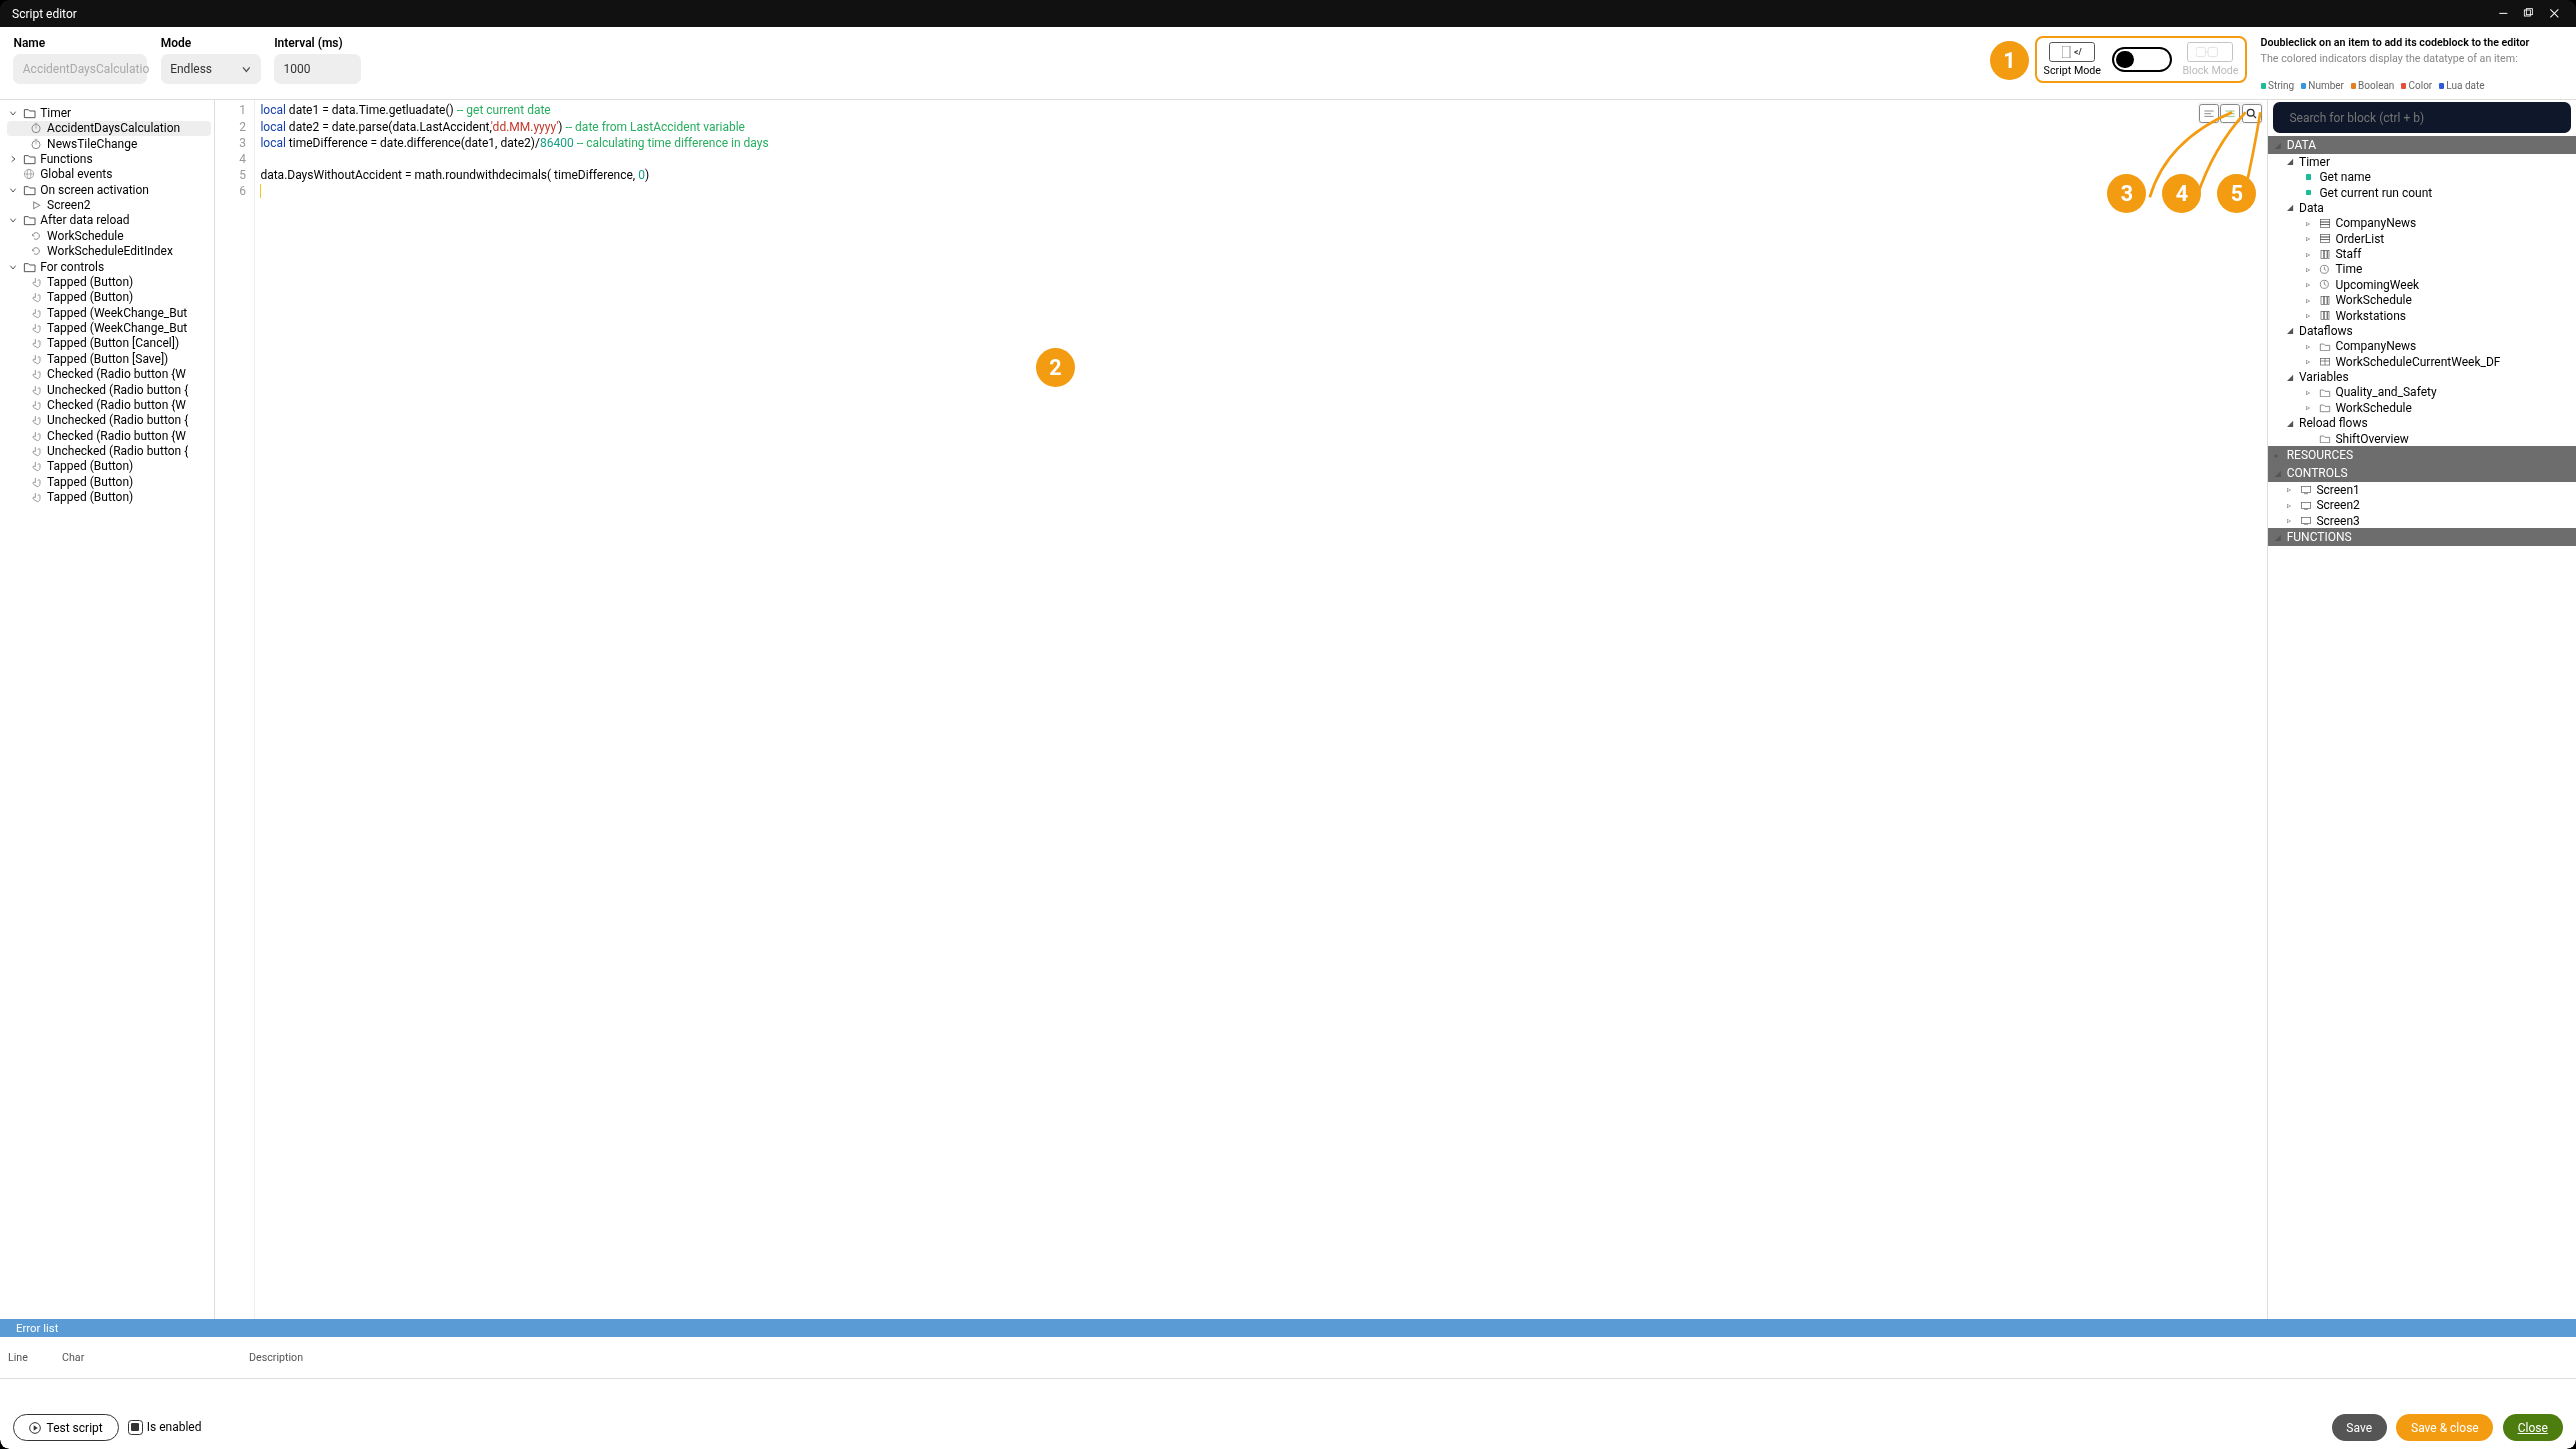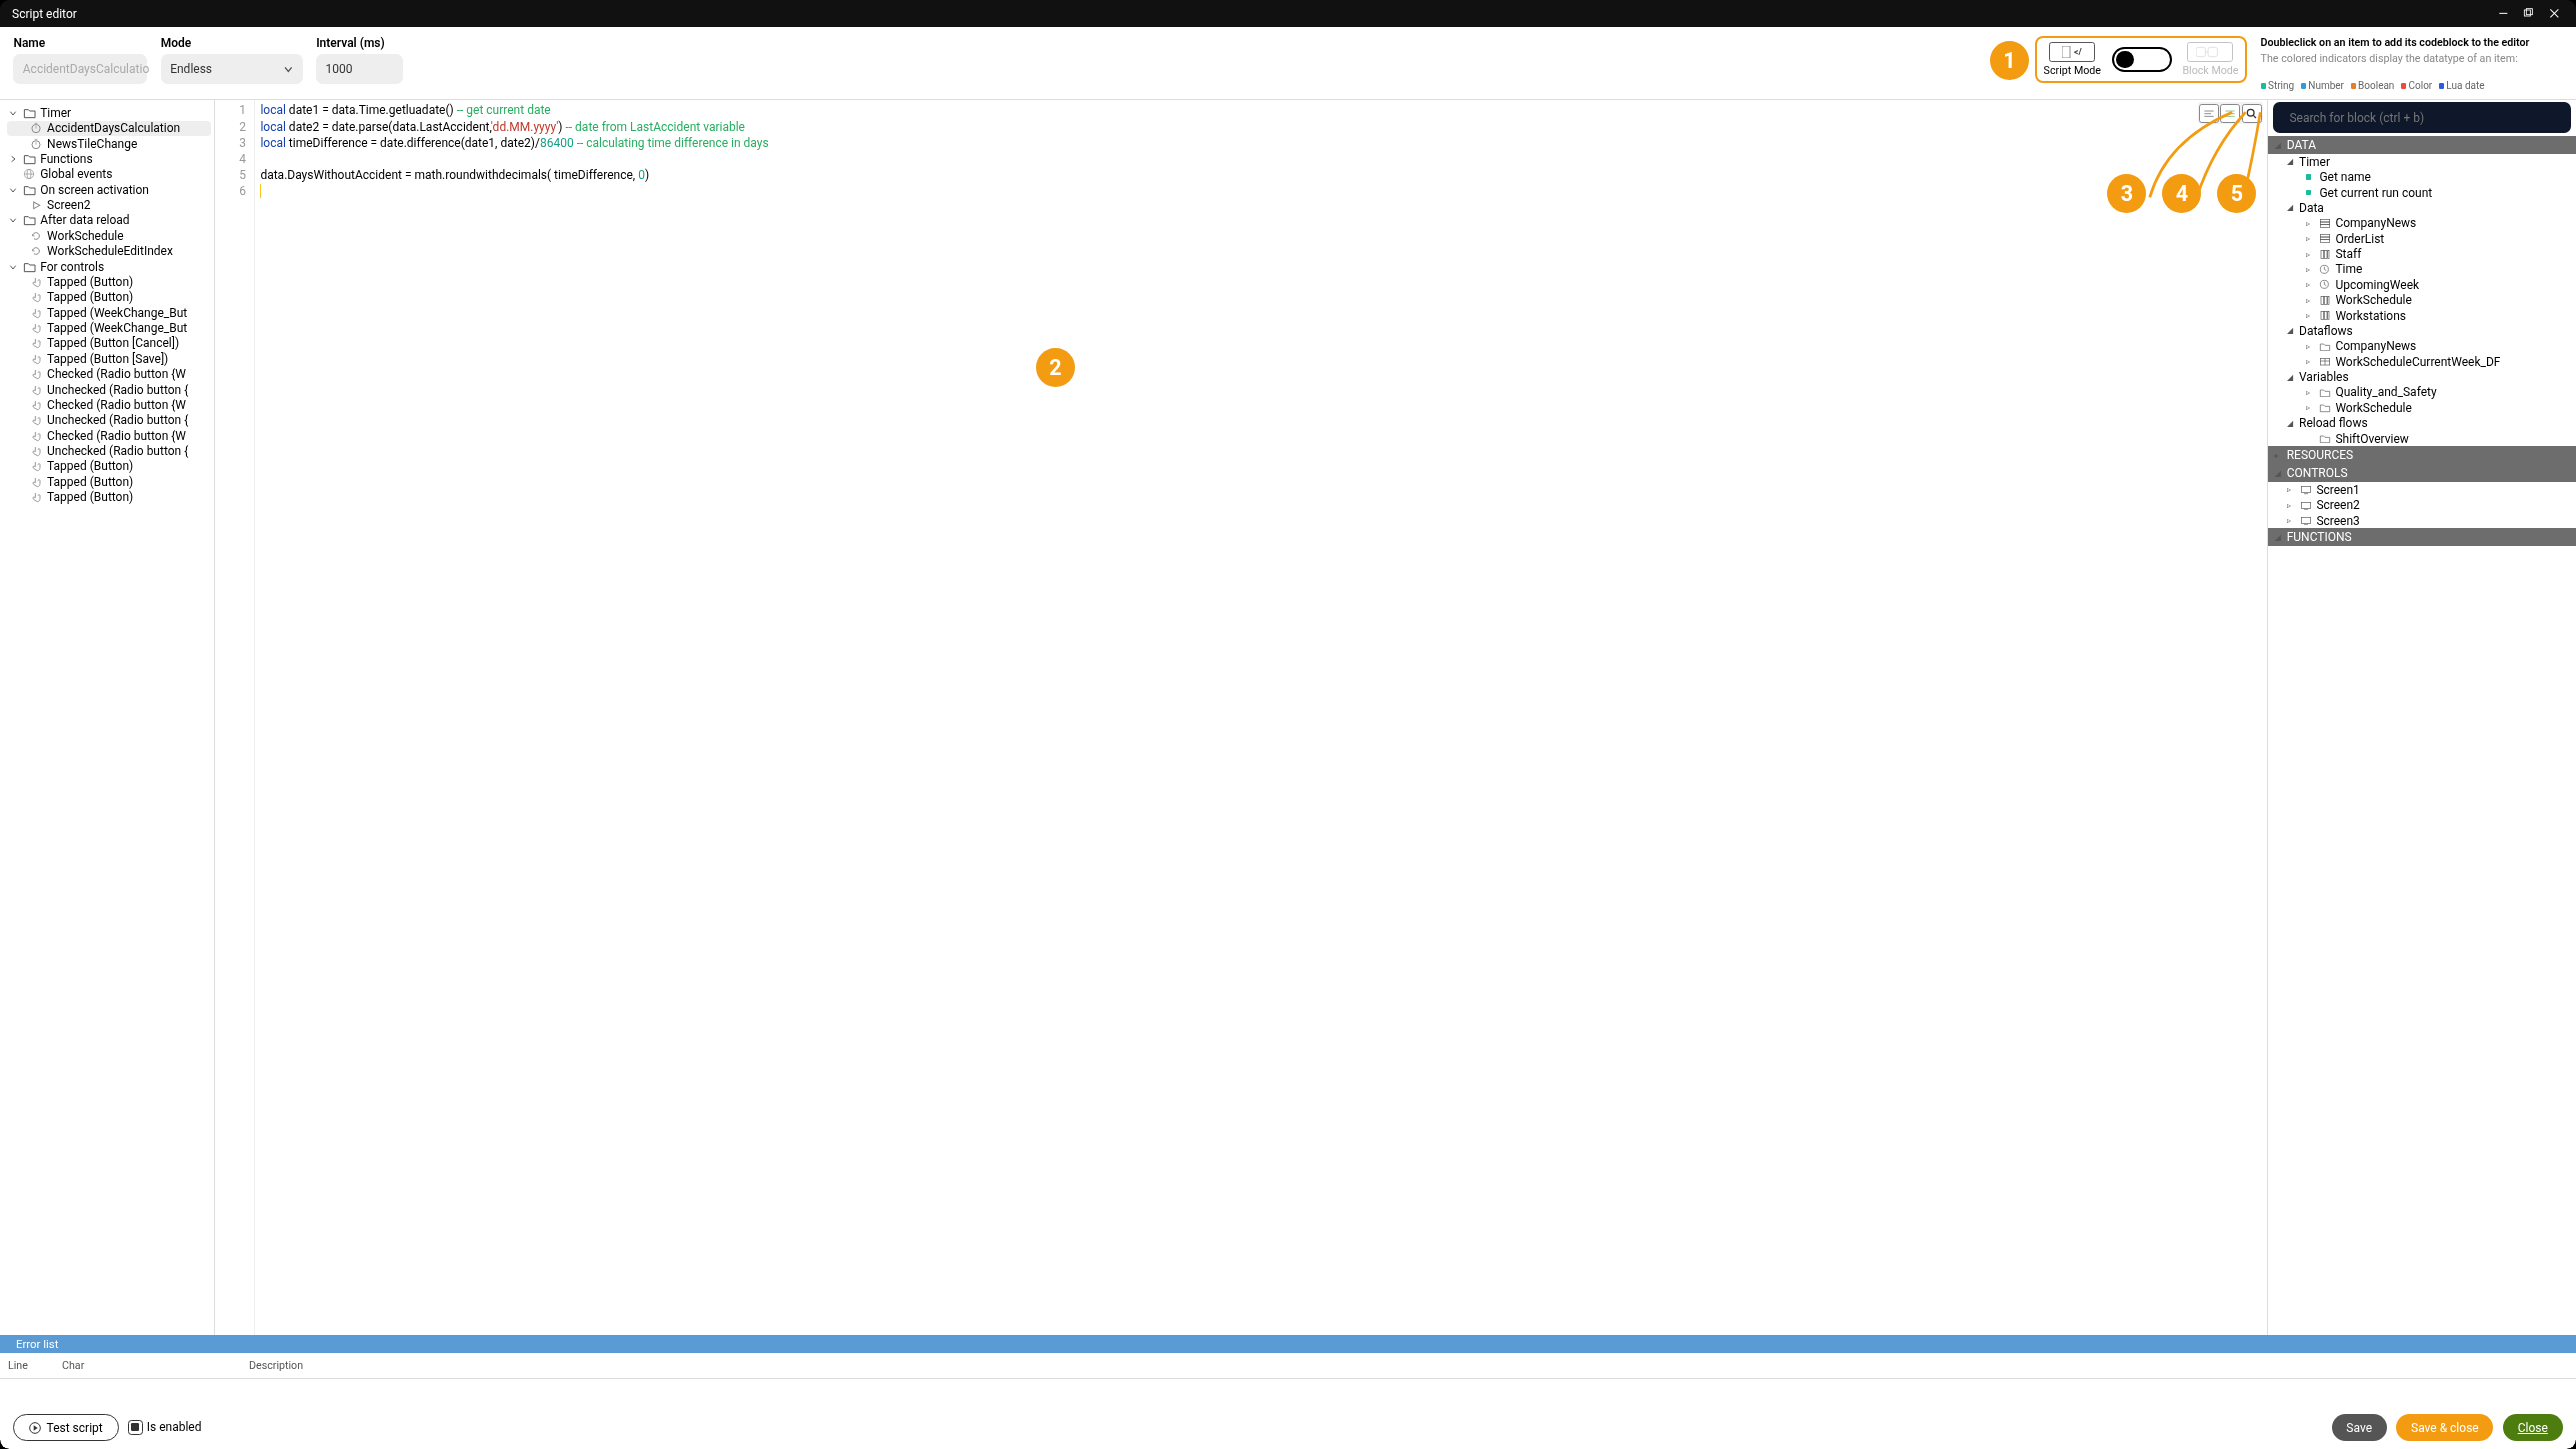--- a/index.html
+++ b/index.html
@@ -8,21 +8,21 @@
 .titlebar { height: 27px; background: #111; color: #fff; display: flex; align-items: center; padding: 0 12px; font-size: 12px; }
 .titlebar .title { flex: 1; }
 .titlebar .wbtn { width: 19px; height: 19px; display: flex; align-items: center; justify-content: center; margin-left: 6.7px; color: #fff; }
 .clientarea { flex: 1; background: #fff; border-radius: 0 0 9.4px 9.4px; display: flex; flex-direction: column; overflow: hidden; }
 
 .toprow { display: flex; align-items: flex-start; padding: 9.4px 13.4px 6.7px 13.4px; gap: 13.4px; }
 .field { display: flex; flex-direction: column; gap: 4px; }
 .field label { font-size: 12px; font-weight: 600; }
 .input-box { height: 29.5px; border-radius: 6.7px; background: #eee; padding: 0 9.4px; display: flex; align-items: center; font-size: 12px; }
 .field.name .input-box { width: 134px; color: #aaa; }
-.field.mode .input-box { width: 142px; justify-content: space-between; color: #333; }
+.field.mode .input-box { width: 100px; justify-content: space-between; color: #333; }
 .field.interval .input-box { width: 87px; color: #333; }
 
 .modebox { margin-left: auto; border: 2.7px solid #f39c12; border-radius: 8px; padding: 4px 6.7px; display: flex; align-items: center; gap: 10.7px; position: relative; }
 .mode-icon { width: 46px; height: 20px; border: 1px solid #555; border-radius: 2.7px; display: flex; align-items: center; justify-content: center; background: #fff; }
 .mode-icon.dimmed { opacity: 0.35; }
 .mode-label { font-size: 10.7px; text-align: center; margin-top: 1.3px; }
 .mode-label.dim { color: #bbb; }
 .mode-col { display: flex; flex-direction: column; align-items: center; }
 .toggle { width: 60px; height: 25.5px; border: 2px solid #000; border-radius: 13.4px; position: relative; background: #fff; }
 .toggle .knob { width: 17.4px; height: 17.4px; border-radius: 50%; background: #000; position: absolute; left: 2.7px; top: 2px; }
@@ -67,21 +67,21 @@
 .rtree { flex: 1; overflow-y: auto; font-size: 12px; }
 .rtree::-webkit-scrollbar { width: 6.7px; }
 .rtree::-webkit-scrollbar-thumb { background: #ccc; border-radius: 3.4px; }
 .rhdr { background: #6d6d6d; color: #fff; padding: 2px 6.7px; display: flex; align-items: center; gap: 4px; }
 .rnode { display: flex; align-items: center; padding: 0.7px 4px; gap: 4px; }
 .rnode.l1 { padding-left: 19px; }
 .rnode.l2 { padding-left: 38px; }
 .carets { width: 8px; font-size: 8px; color: #555; }
 
 .errorbar { background: #5a9bd5; color: #fff; padding: 2px 16px; font-size: 11.4px; }
-.errorhdr { display: flex; gap: 20px; padding: 6px 8px; font-size: 10.7px; color: #555; border-bottom: 0.7px solid #ddd; }
+.errorhdr { display: flex; gap: 20px; padding: 14px 8px; font-size: 10.7px; color: #555; border-bottom: 0.7px solid #ddd; }
 .errorrows { height: 27px; }
 
 .footer { display: flex; align-items: center; padding: 8px 13.4px; gap: 9.4px; }
 .btn { height: 27px; border-radius: 13.4px; padding: 0 14.8px; font-size: 12px; display: flex; align-items: center; justify-content: center; border: none; cursor: pointer; }
 .btn.test { background: #fff; border: 1px solid #333; gap: 5.4px; }
 .btn.save { background: #555; color: #fff; }
 .btn.sac { background: #f39c12; color: #fff; }
 .btn.close { background: #4d7c0f; color: #fff; text-decoration: underline; }
 .chk { display: flex; align-items: center; gap: 4px; font-size: 12px; }
 .chkbox { width: 14.8px; height: 14.8px; border: 1.3px solid #333; border-radius: 3.4px; display: flex; align-items: center; justify-content: center; }

